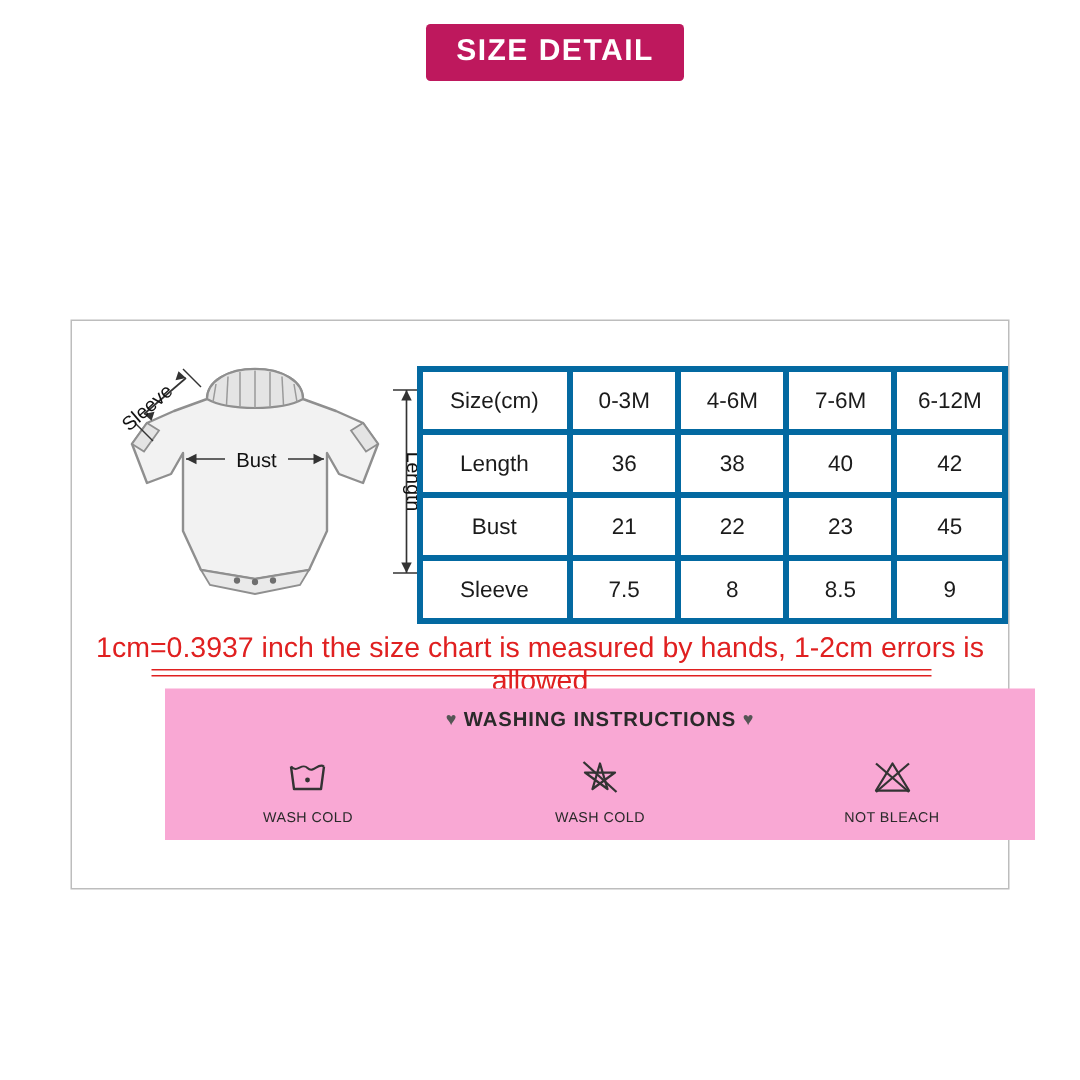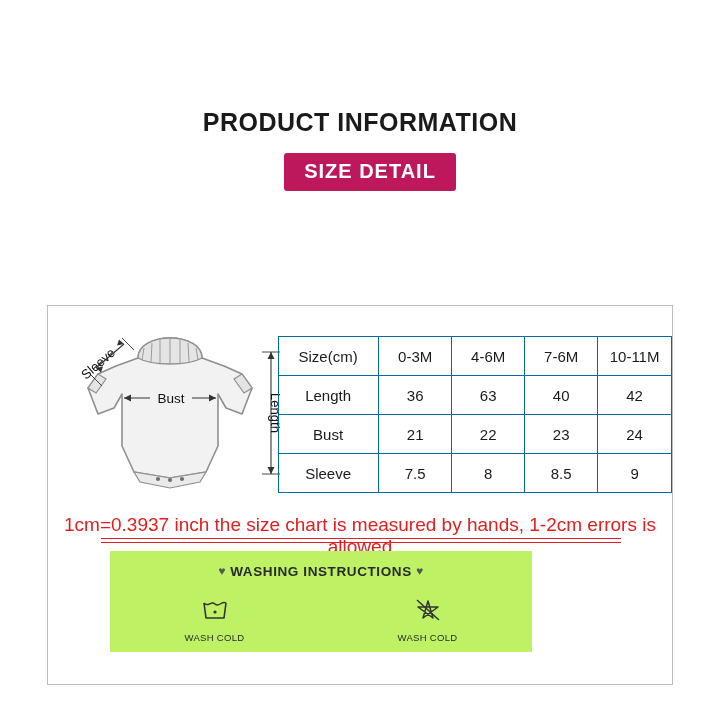--- a/index.html
+++ b/index.html
@@ -61,21 +61,21 @@
     height: 180px;
   }
   .sizetable {
     position: absolute;
     left: 230px;
     top: 30px;
     border-collapse: collapse;
     font-size: 15px;
   }
   .sizetable td {
-    border: 1px solid #0369a1;
+    border: 4px solid #0369a1;
     text-align: center;
     height: 36px;
     color: #1b1b1b;
   }
   .sizetable td.label {
     width: 103px;
     padding-left: 0;
   }
   .sizetable td.val {
     width: 76px;
@@ -94,23 +94,23 @@
     left: 53px;
     width: 520px;
     border-top: 1px solid #e02020;
   }
   .rule.r1 { top: 232px; }
   .rule.r2 { top: 236px; }
   .wash {
     position: absolute;
     left: 62px;
     top: 245px;
-    width: 422px;
+    width: 580px;
     height: 101px;
-    background: #bef264;
+    background: #f9a8d4;
   }
   .wash-title {
     text-align: center;
     font-size: 13.5px;
     font-weight: bold;
     letter-spacing: 0.6px;
     color: #2a2a2a;
     padding-top: 13px;
   }
   .wash-title .heart {
@@ -141,21 +141,20 @@
     color: #2a2a2a;
     margin-top: 5px;
   }
   svg { display: block; }
 </style>
 </head>
 <body>
 
 <div class="page">
 
-  <div class="title">PRODUCT INFORMATION</div>
 
   <div class="subtitle-wrap">
     <span class="subtitle">SIZE DETAIL</span>
   </div>
 
   <div class="panel">
 
     <div class="garment">
       <svg width="225" height="180" viewBox="0 0 225 180">
 
@@ -211,35 +210,35 @@
       </svg>
     </div>
 
     <table class="sizetable">
       <tbody>
         <tr>
           <td class="label">Size(cm)</td>
           <td class="val">0-3M</td>
           <td class="val">4-6M</td>
           <td class="val">7-6M</td>
-          <td class="val">10-11M</td>
+          <td class="val">6-12M</td>
         </tr>
         <tr>
           <td class="label">Length</td>
           <td class="val">36</td>
-          <td class="val">63</td>
+          <td class="val">38</td>
           <td class="val">40</td>
           <td class="val">42</td>
         </tr>
         <tr>
           <td class="label">Bust</td>
           <td class="val">21</td>
           <td class="val">22</td>
           <td class="val">23</td>
-          <td class="val">24</td>
+          <td class="val">45</td>
         </tr>
         <tr>
           <td class="label">Sleeve</td>
           <td class="val">7.5</td>
           <td class="val">8</td>
           <td class="val">8.5</td>
           <td class="val">9</td>
         </tr>
       </tbody>
     </table>
@@ -271,20 +270,30 @@
         <div class="wash-item">
           <div class="glyph">
             <svg width="30" height="28" viewBox="0 0 30 28">
               <path d="M15,5 L20,22 L5,11 L25,11 L10,22 Z" fill="none" stroke="#333" stroke-width="1.5" stroke-linejoin="round"></path>
               <line x1="4" y1="4" x2="26" y2="24" stroke="#333" stroke-width="1.5"></line>
             </svg>
           </div>
           <div class="cap">WASH COLD</div>
         </div>
 
+        <div class="wash-item">
+          <div class="glyph">
+            <svg width="30" height="28" viewBox="0 0 30 28">
+              <path d="M15,5 L26,23 L4,23 Z" fill="none" stroke="#333" stroke-width="1.5" stroke-linejoin="round"></path>
+              <line x1="4" y1="5" x2="26" y2="24" stroke="#333" stroke-width="1.5"></line>
+              <line x1="26" y1="5" x2="4" y2="24" stroke="#333" stroke-width="1.5"></line>
+            </svg>
+          </div>
+          <div class="cap">NOT BLEACH</div>
+        </div>
 
 
 
       </div>
     </div>
 
   </div>
 </div>
 
 </body></html>

